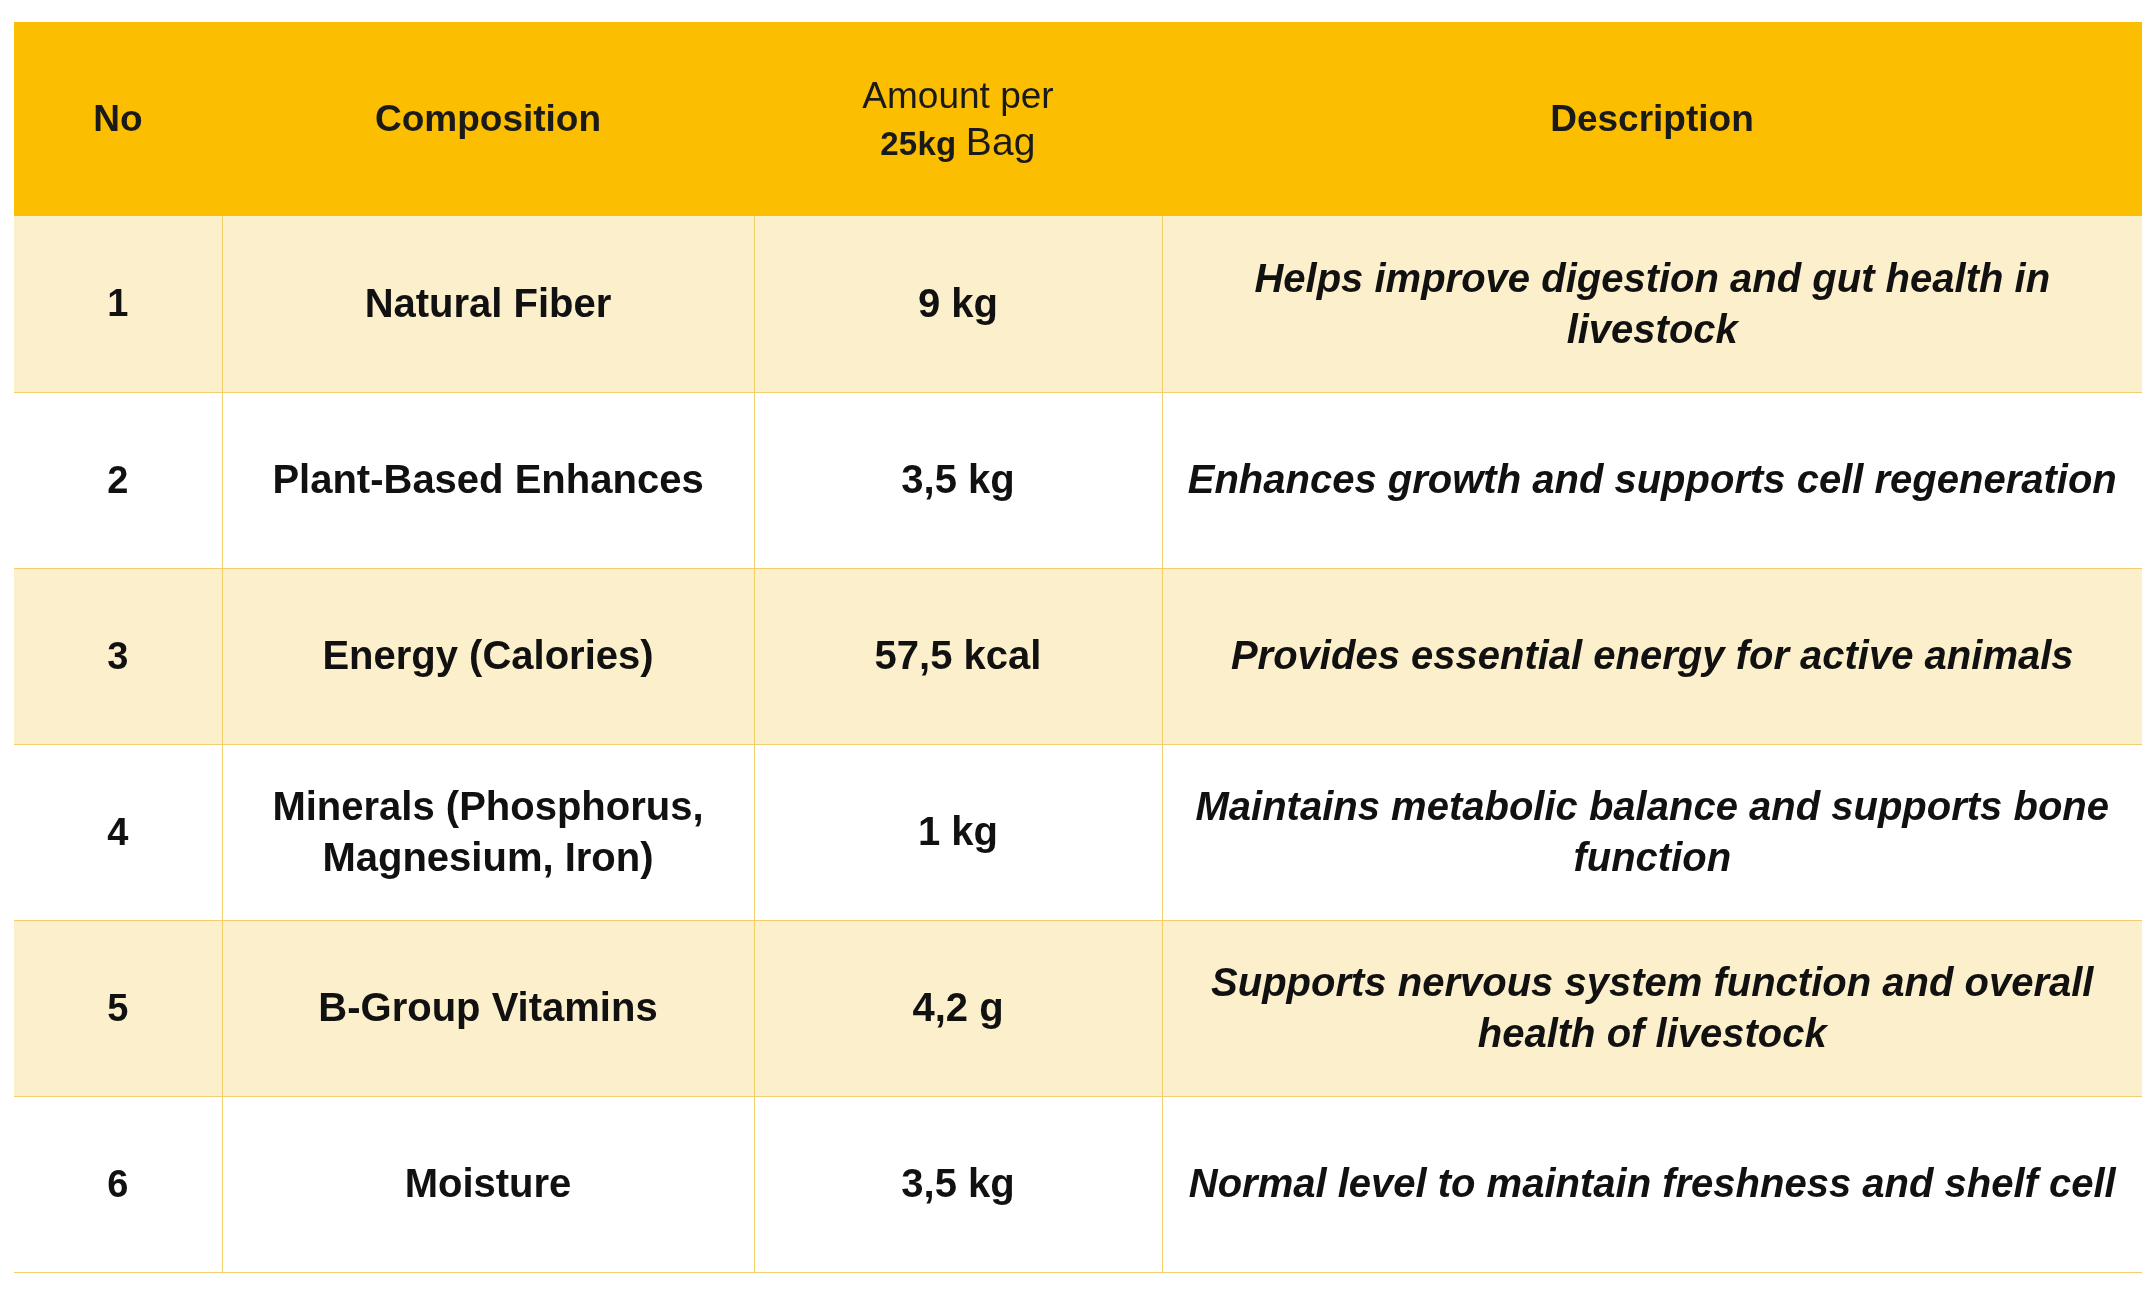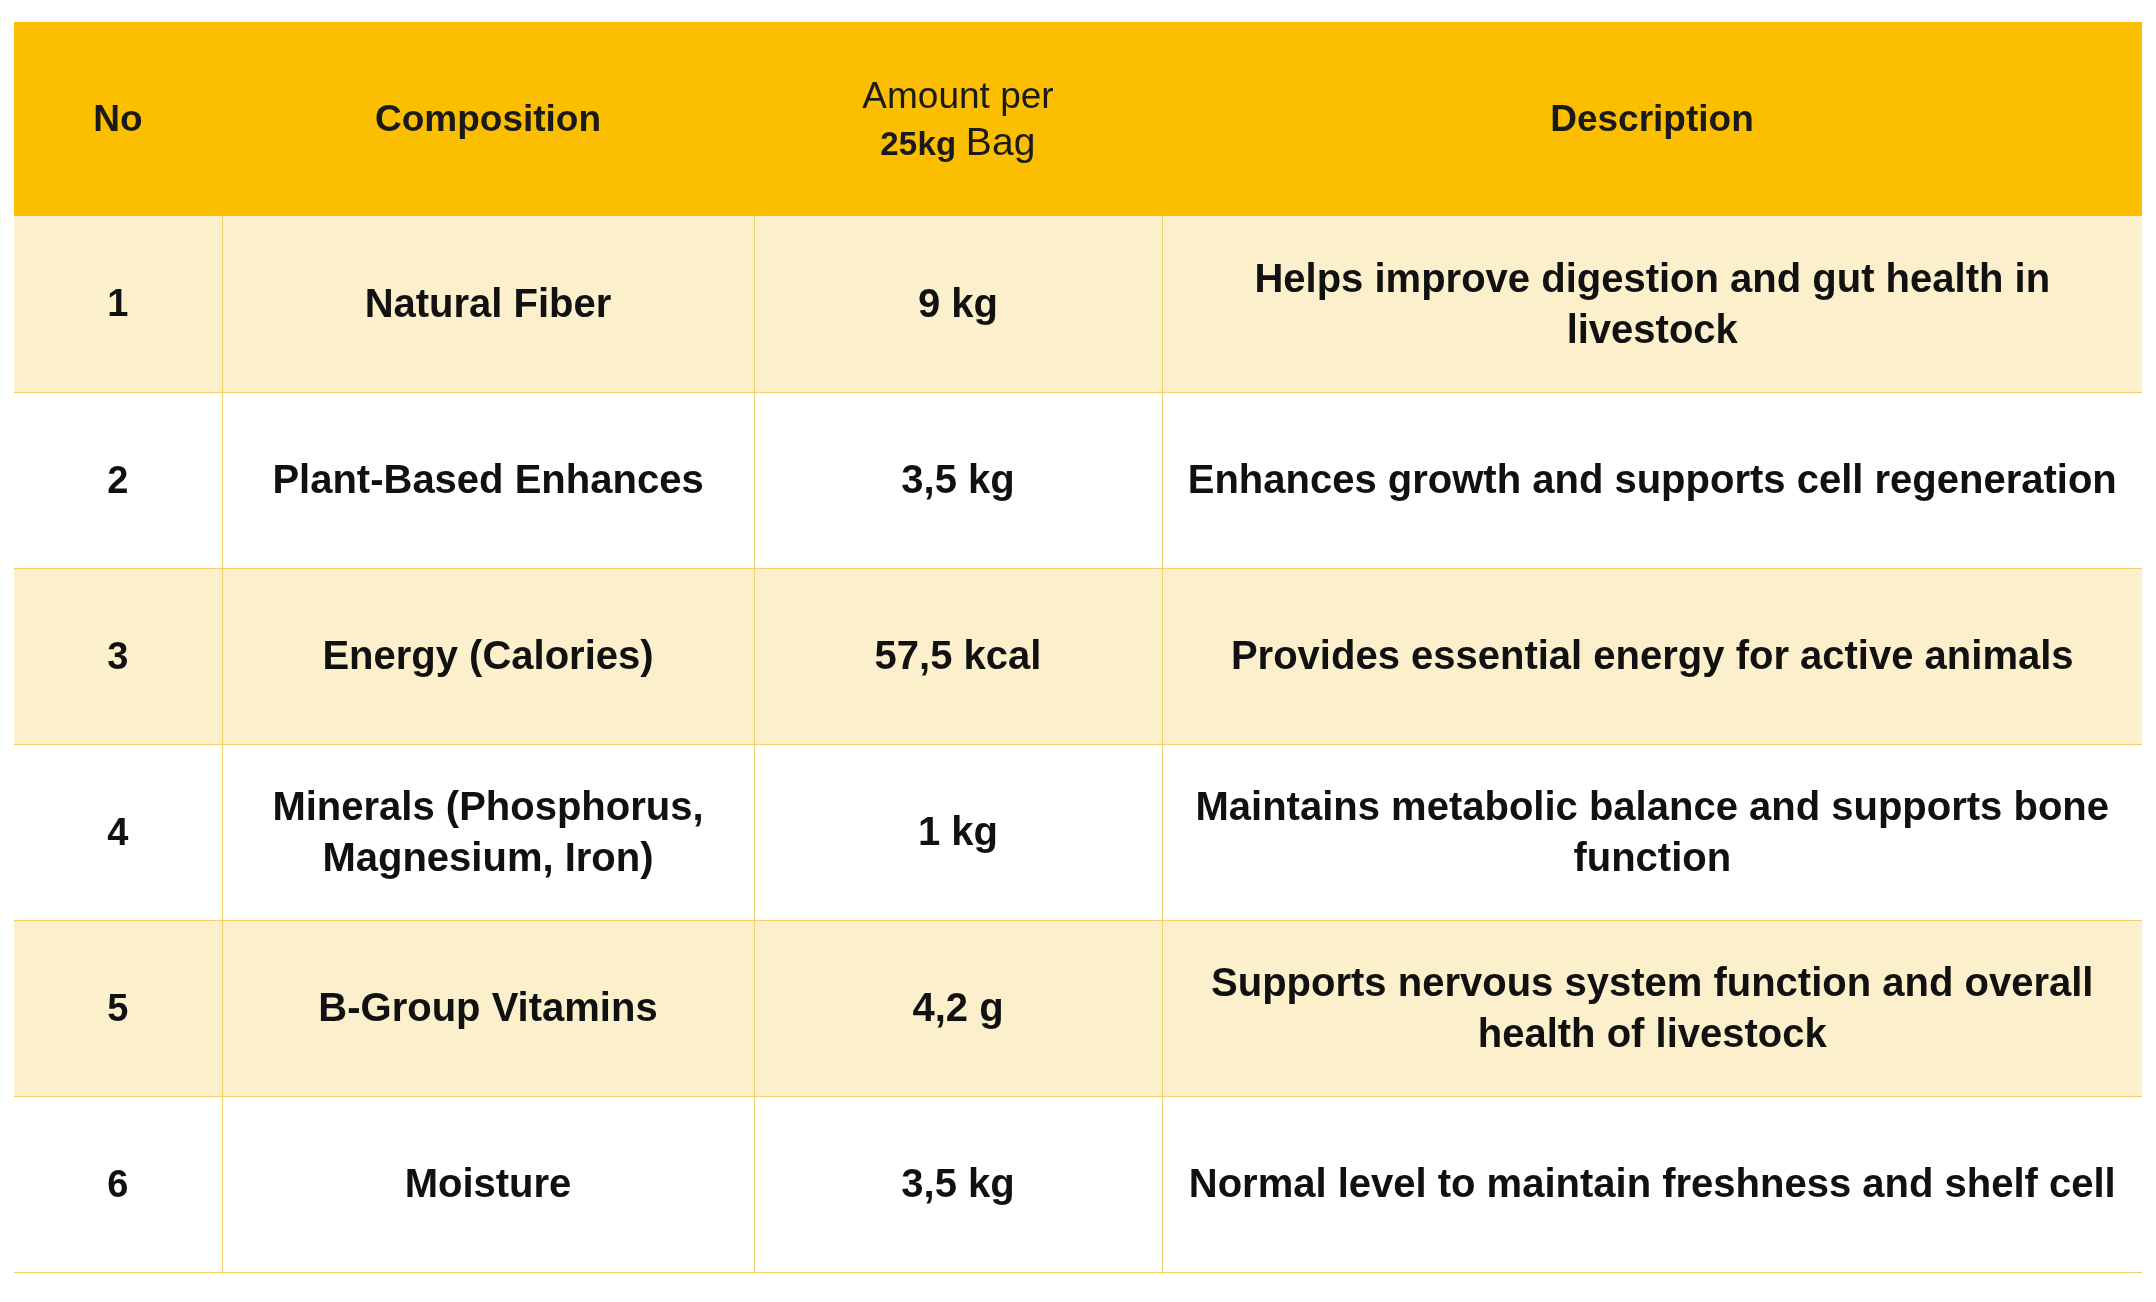--- a/index.html
+++ b/index.html
@@ -61,20 +61,21 @@
   tbody tr.odd td { background: #FCEFCB; }
   tbody tr.even td { background: #FFFFFF; }
 
   td.cell-no {
     font-size: 38px;
     font-weight: bold;
     border-left: none;
   }
   td.cell-desc {
     border-right: none;
+    font-style: italic;
   }
   tbody tr td:first-child { border-left: none; }
   tbody tr td:last-child { border-right: none; }
   tbody tr:first-child td { border-top: none; }
   tbody tr:last-child td { border-bottom: 1px solid #F2CF6B; }
 
   .row-h-1 { height: 176px; }
   .row-h-2 { height: 176px; }
   .row-h-3 { height: 176px; }
   .row-h-4 { height: 176px; }

